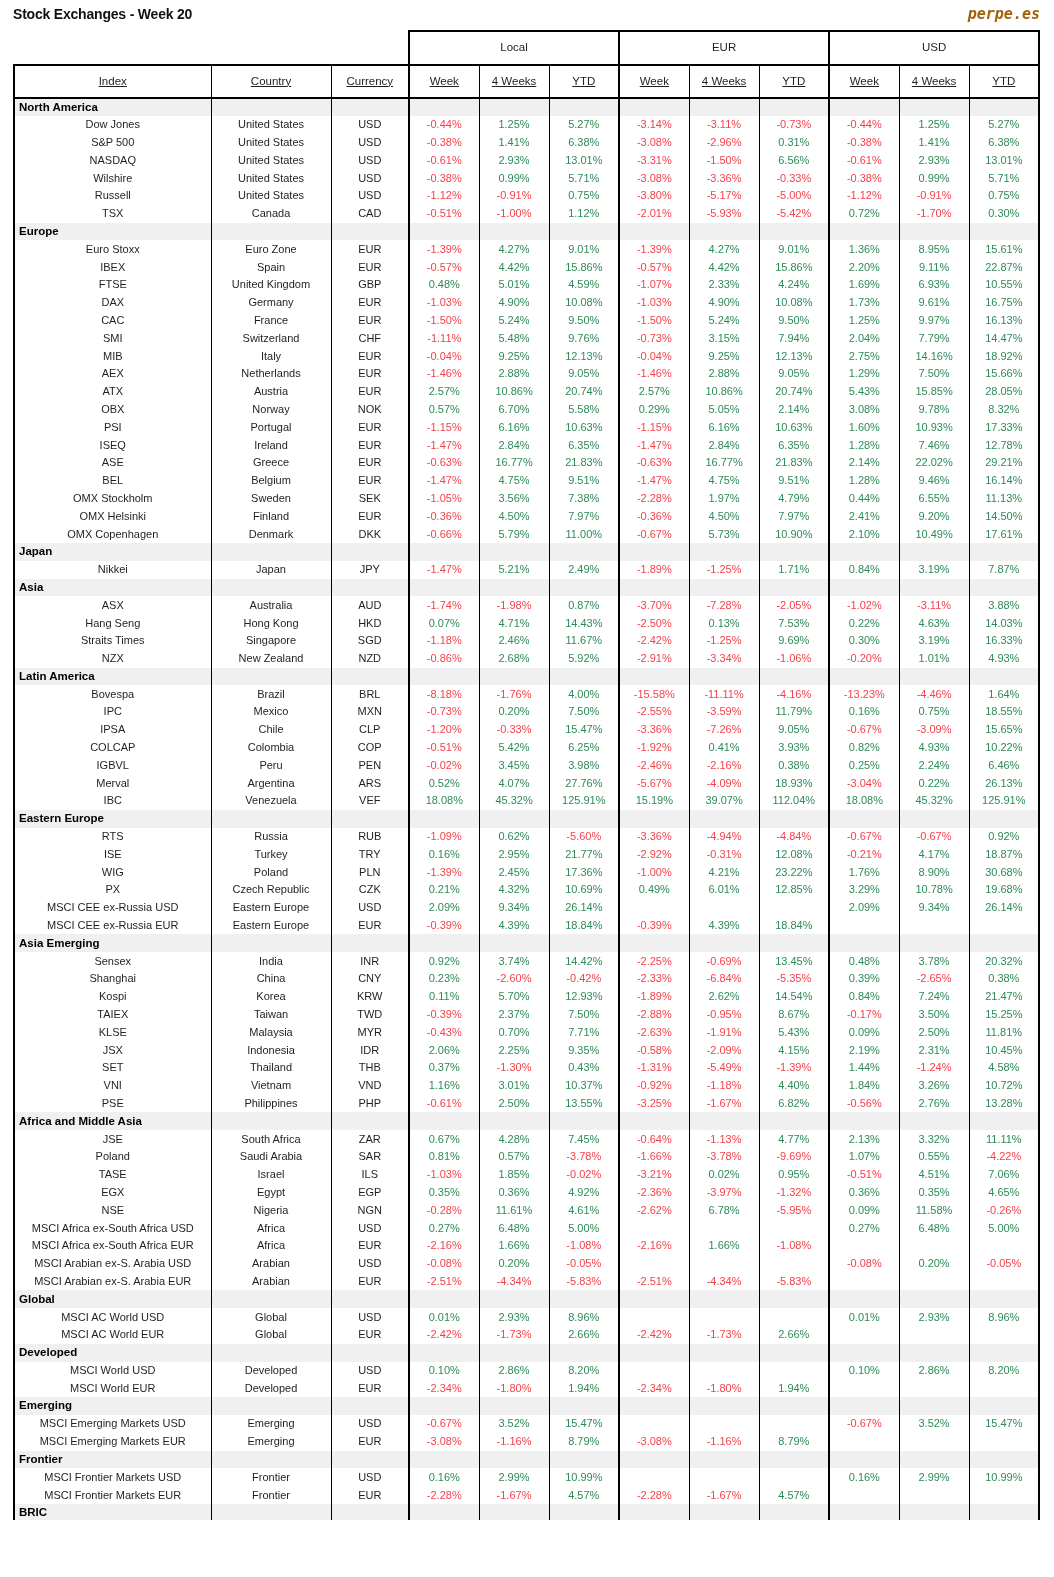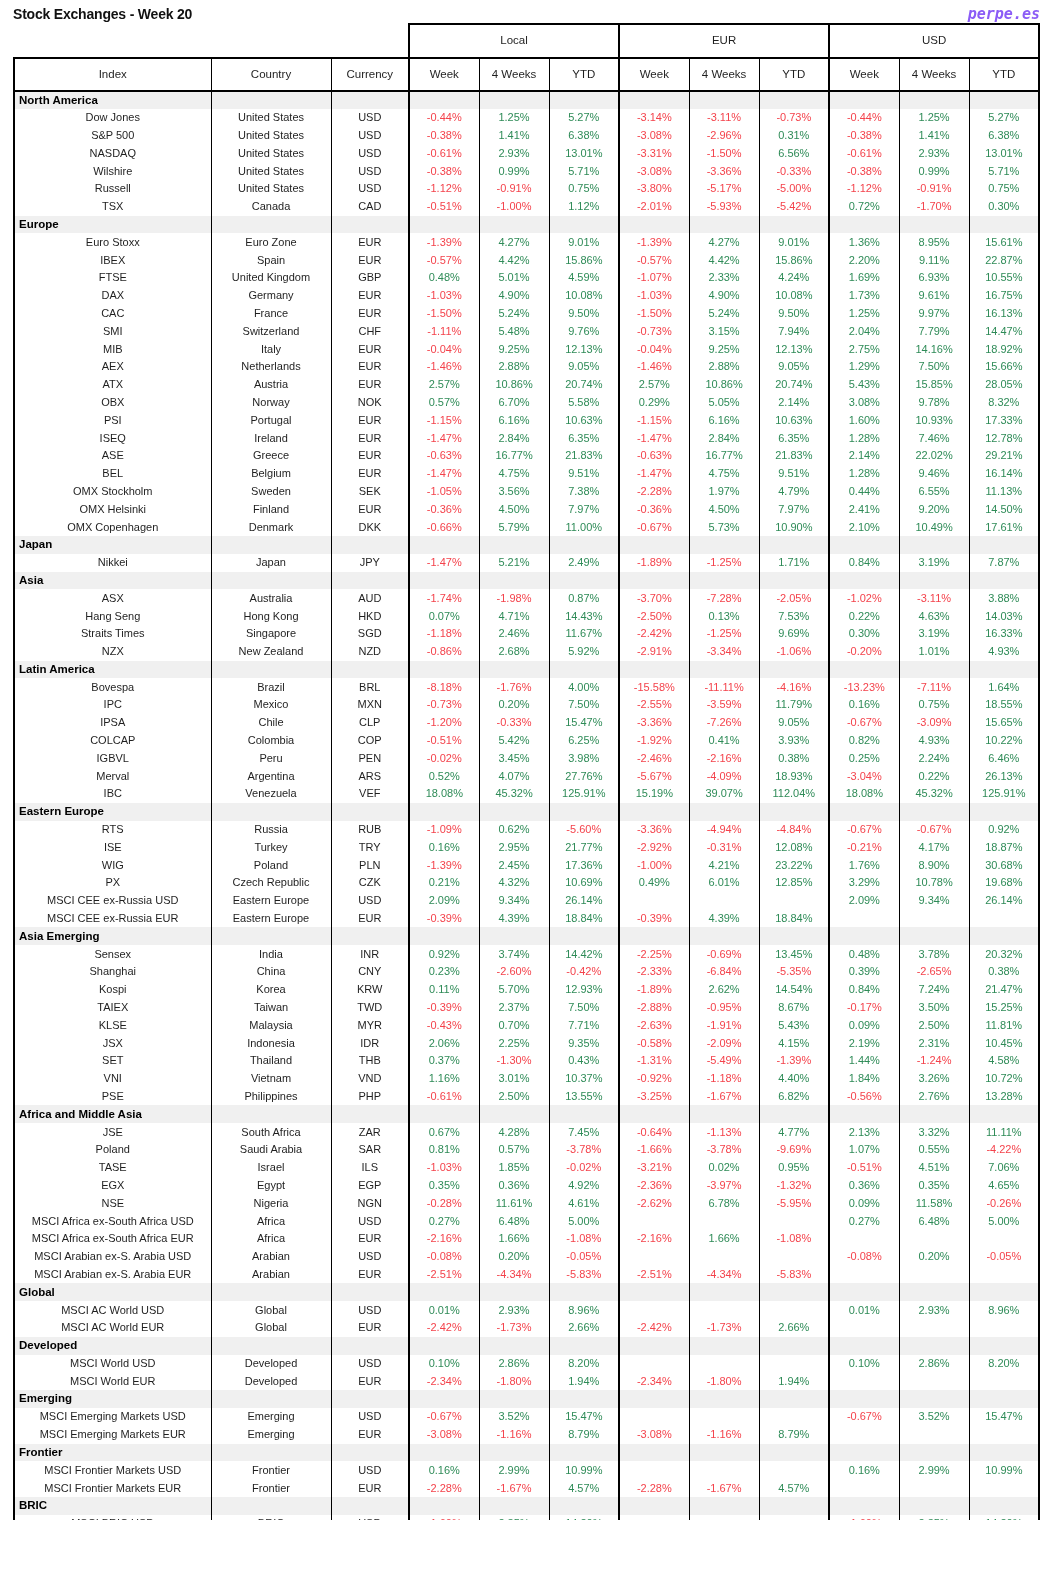--- a/index.html
+++ b/index.html
@@ -6,36 +6,36 @@
     --pos:#2e8b57; --neg:#f4424b; --band:#f0f0f0; --ink:#1f1f1f; --line:#000;
   }
   *{box-sizing:border-box;}
   html,body{margin:0;padding:0;background:#fff;}
   .page{position:relative;width:1054px;height:1520px;background:#fff;
         font-family:"Liberation Sans",sans-serif;color:var(--ink);overflow:hidden;padding-left:24px;}
   .topbar{position:absolute;left:13px;right:14px;top:4px;height:19px;
           display:flex;justify-content:space-between;align-items:center;}
   .title{font-size:14px;font-weight:bold;letter-spacing:-0.2px;color:#111;}
   .logo{font-family:"DejaVu Sans Mono",monospace;font-style:italic;font-weight:bold;
-        font-size:15px;color:#8b5cf6;}
-  table{position:absolute;left:13px;top:23px;width:1026px;border-collapse:collapse;
+        font-size:15px;color:#a16207;}
+  table{position:absolute;left:13px;top:30px;width:1026px;border-collapse:collapse;
         table-layout:fixed;}
   col.w-index{width:197px;} col.w-country{width:120px;} col.w-cur{width:78px;}
   col.w-val{width:70px;}
   th,td{padding:0 2px;font-weight:normal;font-size:11px;line-height:1;
         text-align:center;overflow:hidden;white-space:nowrap;
         border-right:1px solid var(--line);}
   
   tr.grow{height:34px;}
   td.nob{border:none;background:#fff;}
   th.grp{border:2px solid var(--line);font-size:11.5px;}
   
   tr.chrow{height:33px;}
   tr.chrow th{border-top:2px solid var(--line);border-bottom:2px solid var(--line);
-              font-size:11.5px;}
+              font-size:11.5px;text-decoration:underline;}
   tr.chrow th:first-child{border-left:2px solid var(--line);}
   tr.chrow th:last-child{border-right:2px solid var(--line);}
   th.gs,tbody td:nth-child(3),tbody td:nth-child(6),tbody td:nth-child(9){
       border-right-width:2px;}
   tbody td:first-child{border-left:2px solid var(--line);}
   tbody td:last-child{border-right:2px solid var(--line);}
   tbody td{height:17.8px;}
   tbody tr:last-child td{border-bottom:3px solid var(--line);}
   tr.section-row td{background:var(--band);}
   td.section-label{text-align:left;font-weight:bold;font-size:11.5px;padding-left:4px;
@@ -555,21 +555,21 @@
           <td>Bovespa</td>
           <td>Brazil</td>
           <td>BRL</td>
           <td class="neg">-8.18%</td>
           <td class="neg">-1.76%</td>
           <td class="pos">4.00%</td>
           <td class="neg">-15.58%</td>
           <td class="neg">-11.11%</td>
           <td class="neg">-4.16%</td>
           <td class="neg">-13.23%</td>
-          <td class="neg">-7.11%</td>
+          <td class="neg">-4.46%</td>
           <td class="pos">1.64%</td>
         </tr>
         <tr>
           <td>IPC</td>
           <td>Mexico</td>
           <td>MXN</td>
           <td class="neg">-0.73%</td>
           <td class="pos">0.20%</td>
           <td class="pos">7.50%</td>
           <td class="neg">-2.55%</td>

